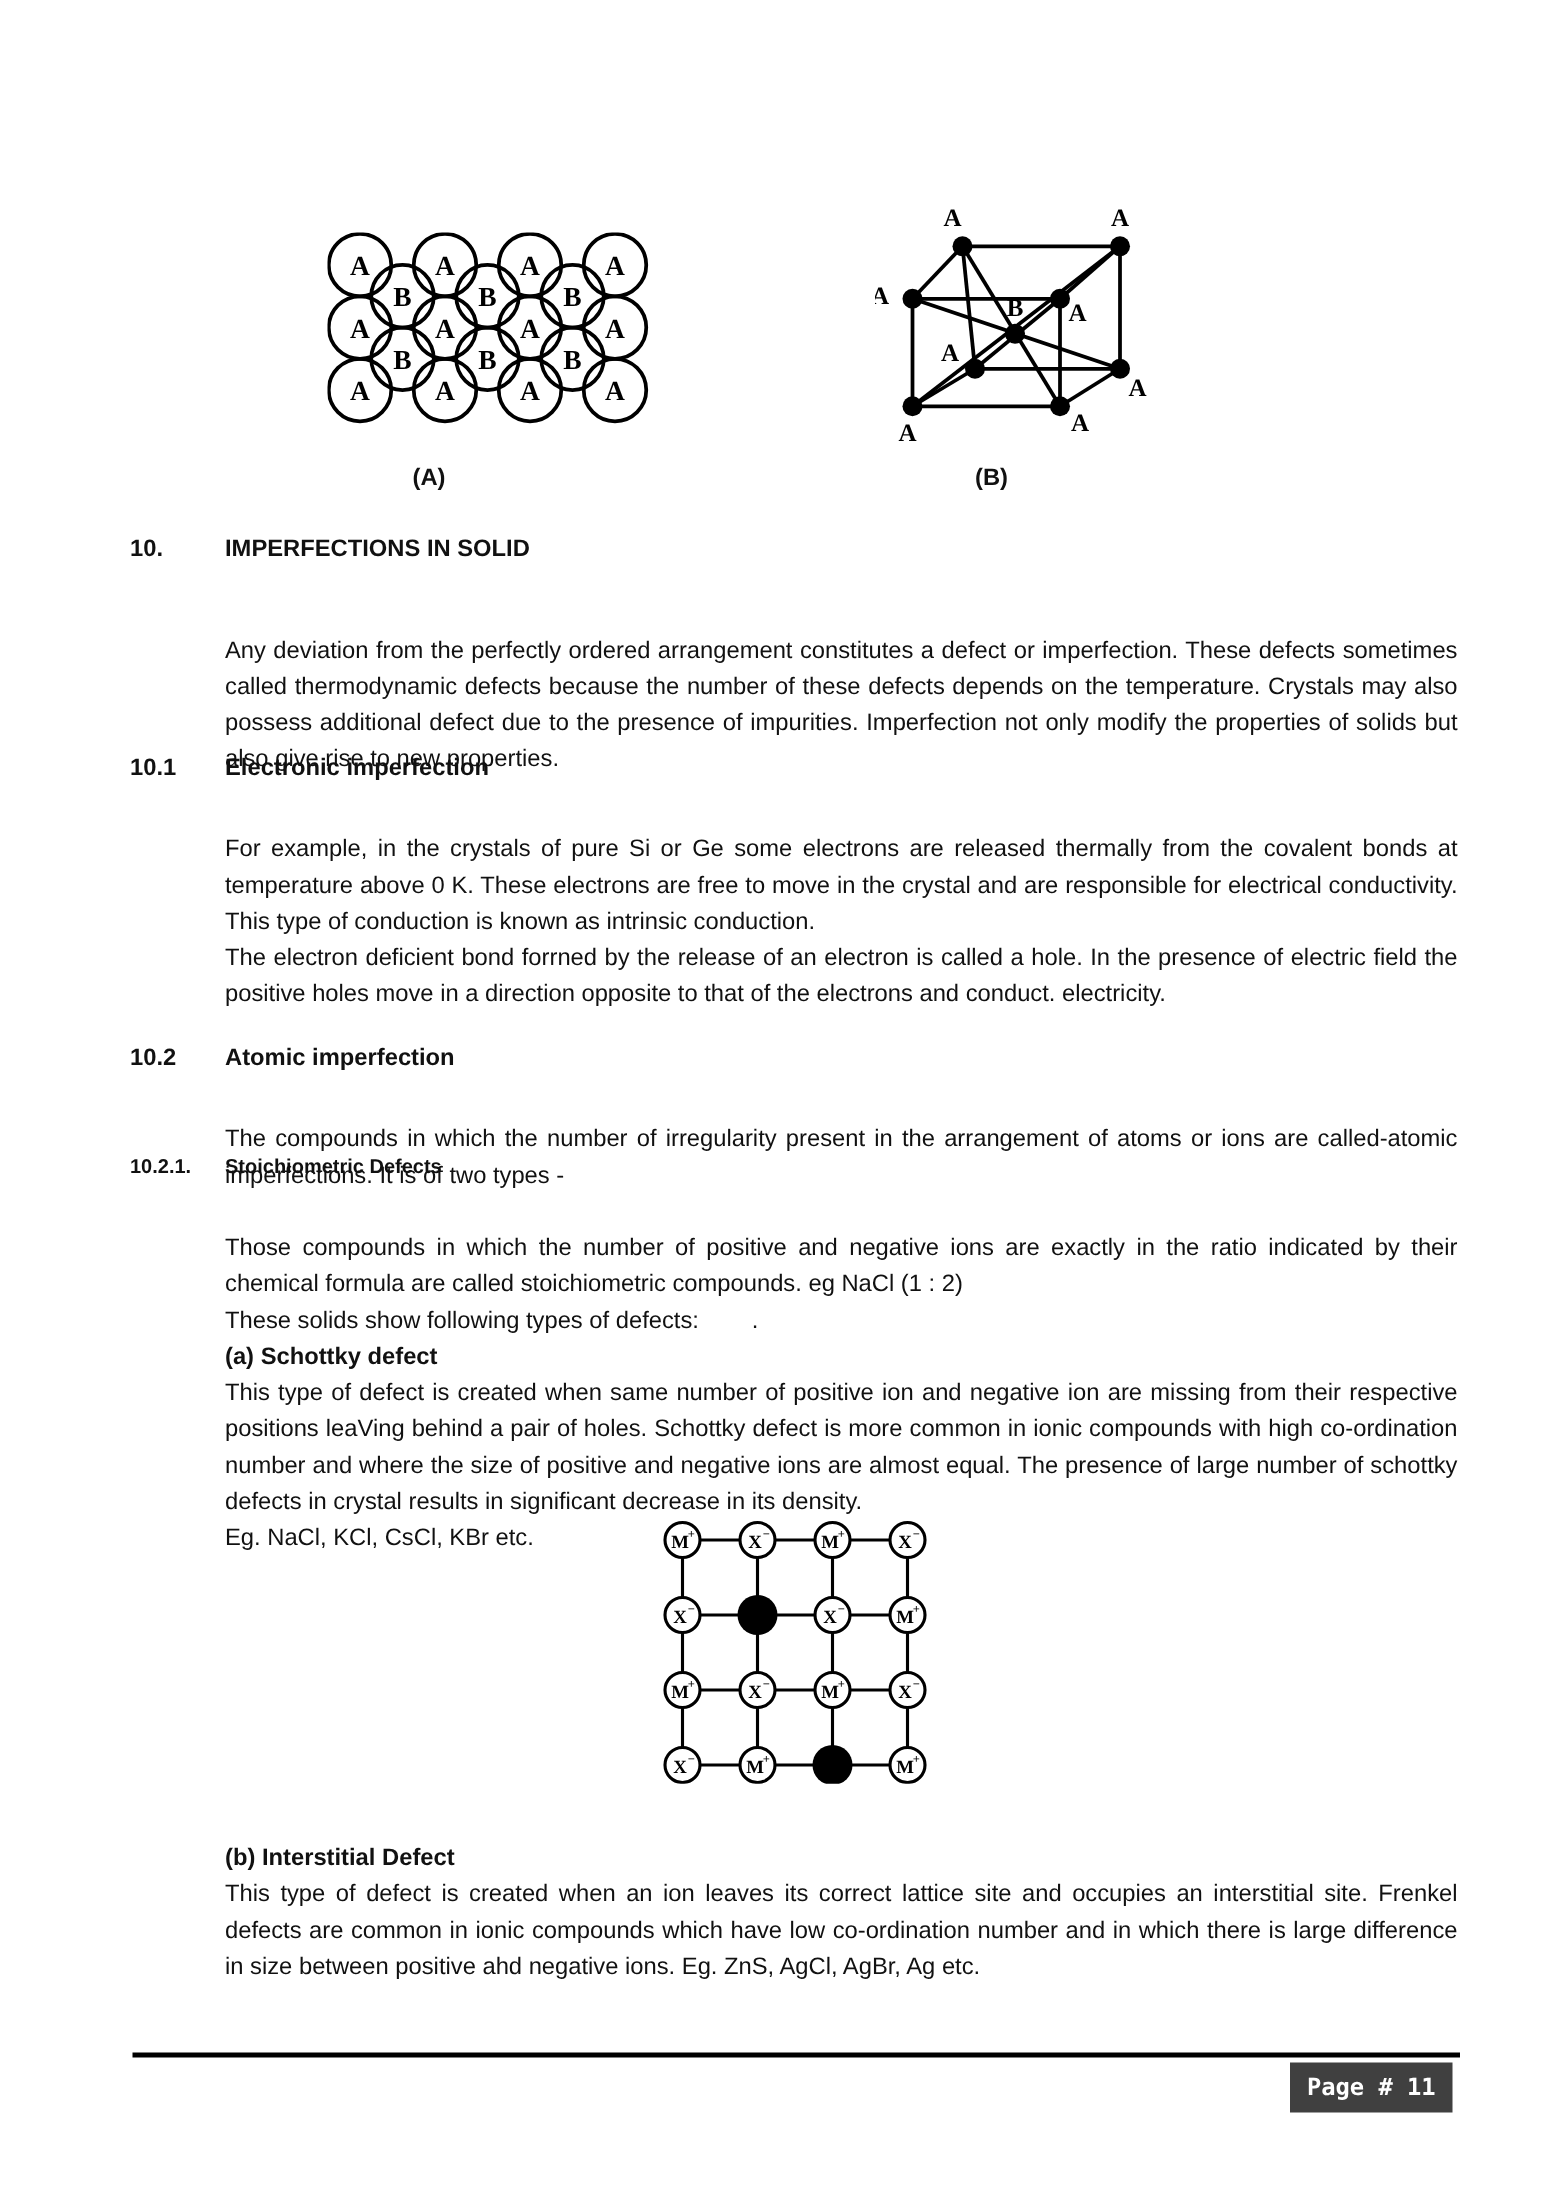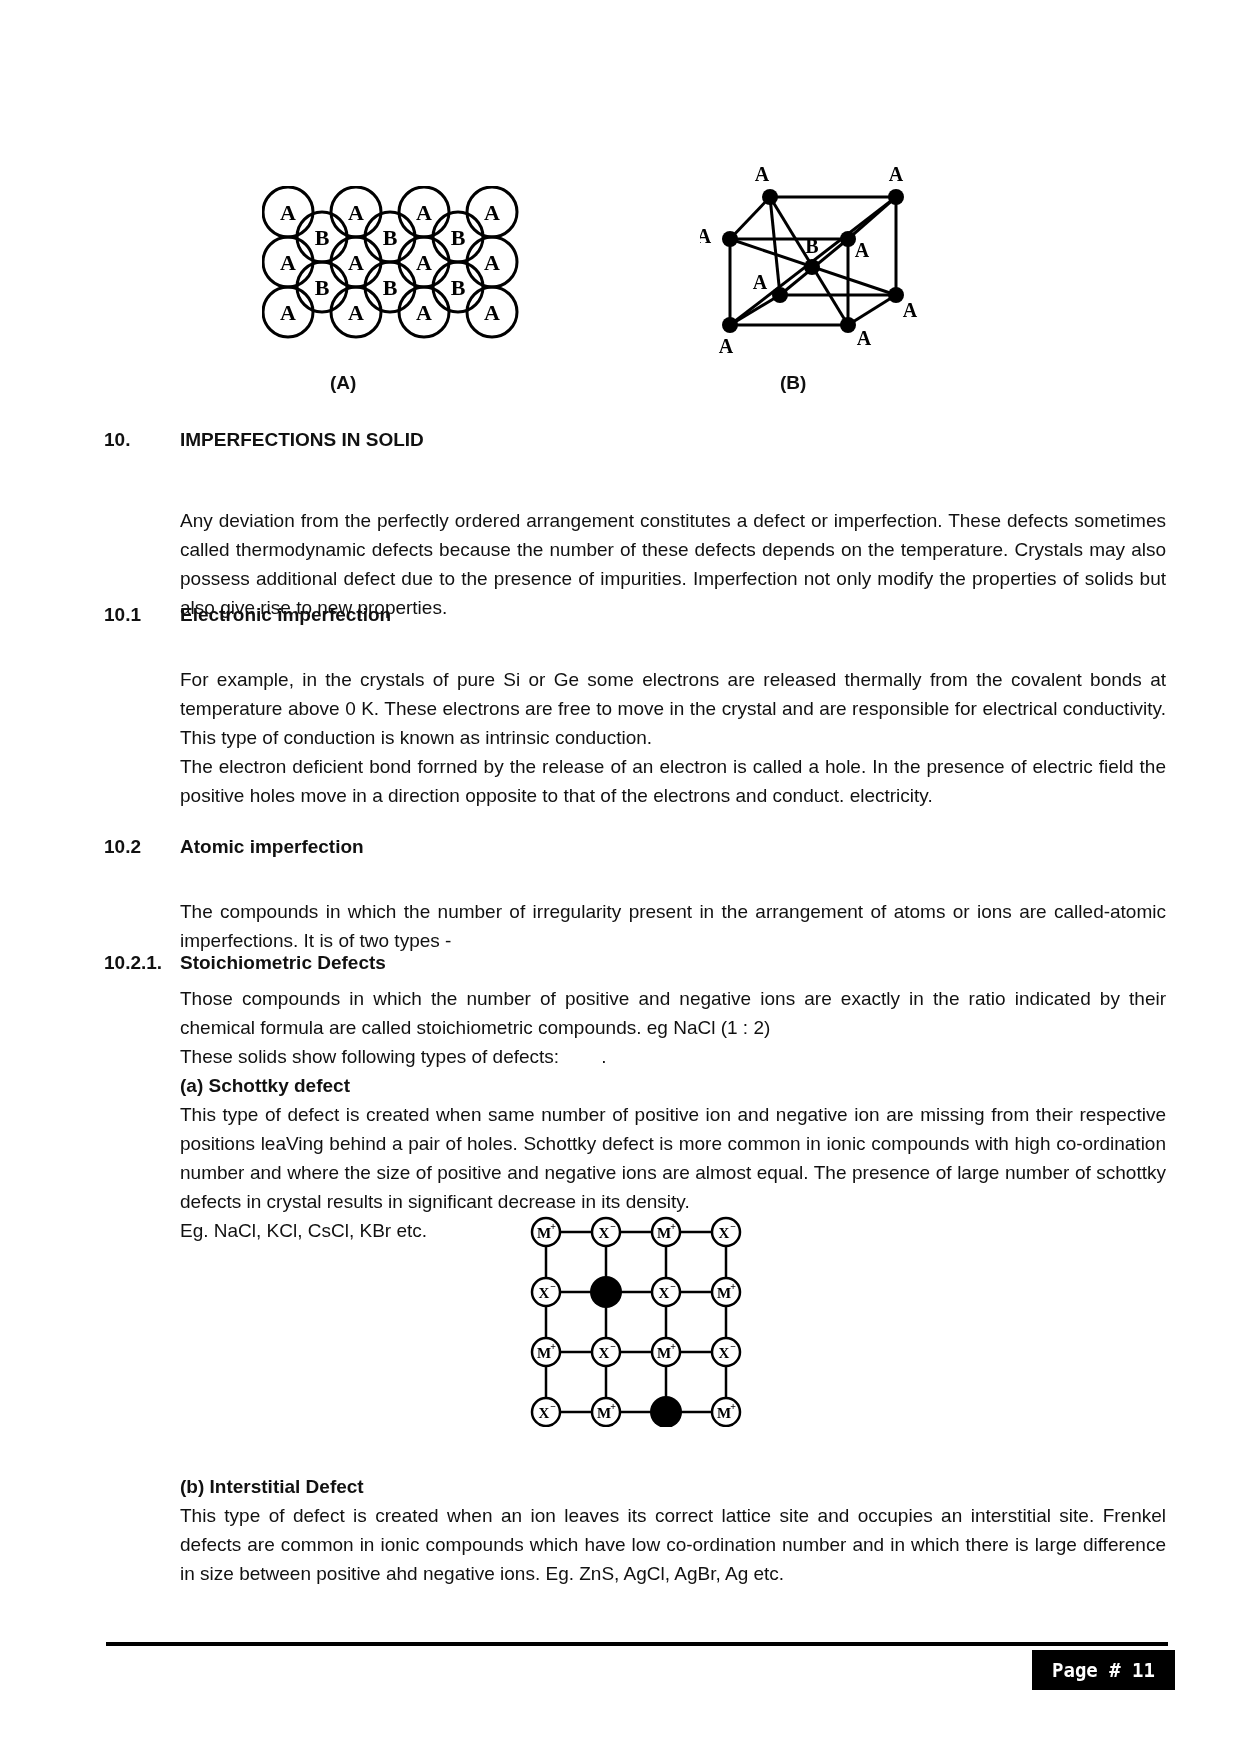--- a/index.html
+++ b/index.html
@@ -5,21 +5,21 @@
   html, body { margin:0; padding:0; background:#ffffff; }
   body { width:1240px; height:1754px; position:relative; overflow:hidden;
          font-family:"Liberation Sans", sans-serif; color:#111; }
   .fig { position:absolute; }
   .fig svg text { font-family:"Liberation Serif", serif; font-weight:bold; }
   .cap { position:absolute; font-size:19px; font-weight:bold; font-family:"Liberation Sans", sans-serif; }
   .body { position:absolute; left:180px; width:986px; font-size:19px; line-height:29px; text-align:justify;margin-top:36px; }
   .body p { margin:0; }
   .bold { font-weight:bold; }
   .rule { position:absolute; left:106px; top:1642px; width:1062px; height:4px; background:#000; }
-  .pagebox { position:absolute; left:1032px; top:1650px; width:143px; height:40px; background:#000000; color:#fff;
+  .pagebox { position:absolute; left:1032px; top:1650px; width:130px; height:40px; background:#404040; color:#fff;
              font-family:"DejaVu Sans Mono", monospace; font-weight:bold; font-size:19px;
              display:flex; align-items:center; justify-content:center; }
 </style>
 </head>
 <body>
 
 <div class="fig" style="left:262px;top:186px;width:270px;height:170px;">
   <svg id="figA" width="270" height="170">
       <circle cx="60" cy="51" r="25" fill="none" stroke="#000" stroke-width="3"></circle>
       <text x="60" y="59" text-anchor="middle" font-size="22">B</text>
@@ -119,21 +119,21 @@
 </div>
 
 <div style="position:absolute;left:104px;top:832px;font-size:19px;font-weight:bold;line-height:29px;text-align:center;">
   <span>10.2</span>
   <span style="position:absolute;left:76px;white-space:nowrap;">Atomic imperfection</span>
 </div>
 <div class="body" style="top:861px;">
   <p>The compounds in which the number of irregularity present in the arrangement of atoms or ions are called-atomic imperfections. It is of two types -</p>
 </div>
 
-<div style="position:absolute;left:104px;top:919px;font-size:19px;font-weight:bold;line-height:29px;margin-top:29px;">
+<div style="position:absolute;left:104px;top:919px;font-size:16px;font-weight:bold;line-height:29px;">
   <span>10.2.1.</span>
   <span style="position:absolute;left:76px;white-space:nowrap;">Stoichiometric Defects</span>
 </div>
 <div class="body" style="top:948px;">
   <p>Those compounds in which the number of positive and negative ions are exactly in the ratio indicated by their chemical formula are called stoichiometric compounds. eg NaCl (1 : 2)</p>
   <p style="white-space:pre;">These solids show following types of defects:        .</p>
   <p class="bold">(a) Schottky defect</p>
   <p>This type of defect is created when same number of positive ion and negative ion are missing from their respective positions leaVing behind a pair of holes. Schottky defect is more common in ionic compounds with high co-ordination number and where the size of positive and negative ions are almost equal. The presence of large number of schottky defects in crystal results in significant decrease in its density.</p>
   <p>Eg. NaCl, KCl, CsCl, KBr etc.</p>
 </div>

